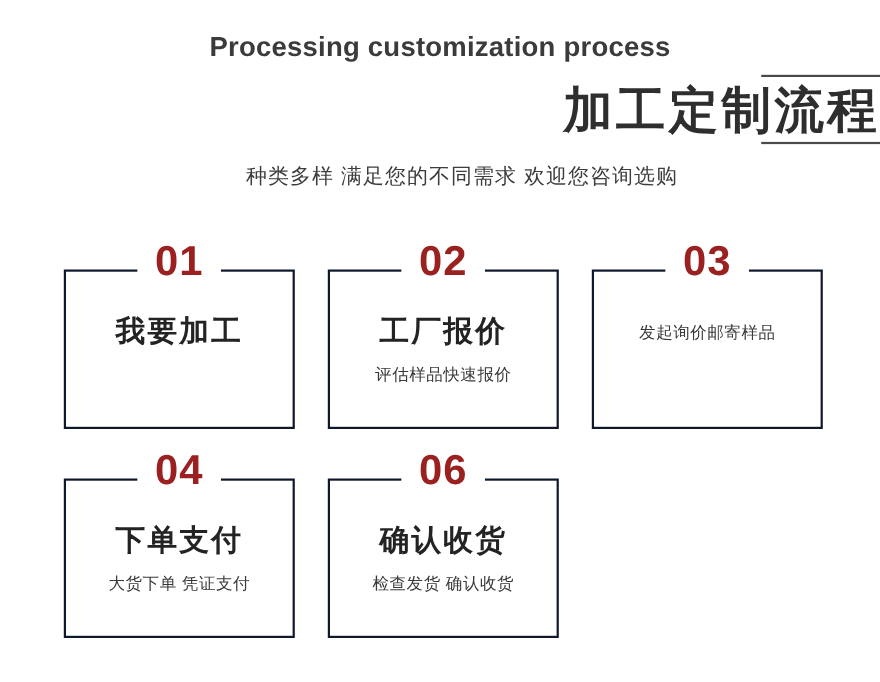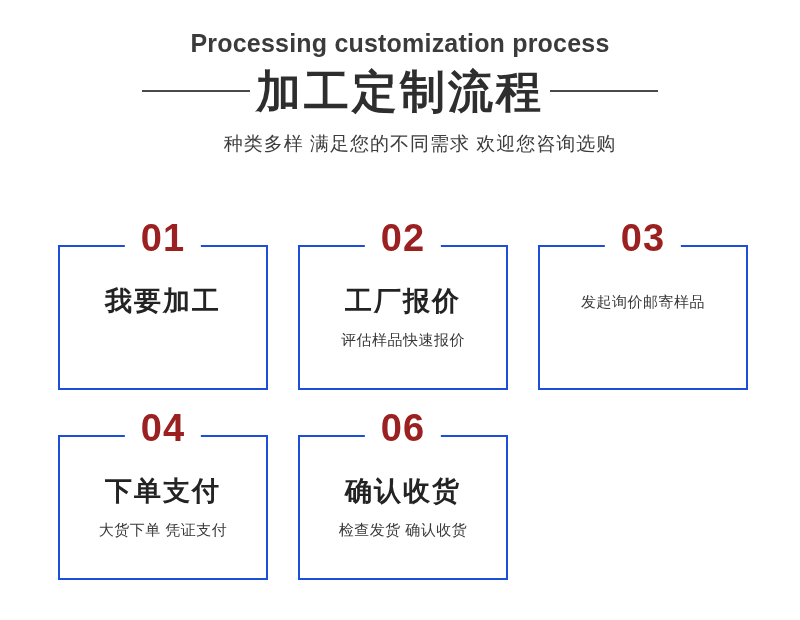--- a/index.html
+++ b/index.html
@@ -27,24 +27,25 @@
   }
   .title-en {
     font-size: 25px;
     font-weight: bold;
     color: #3b3b3b;
     letter-spacing: 0.2px;
     line-height: 1.1;
   }
   .title-cn-row {
     display: flex;
-    align-items: center;
+    align-items: flex-end;
     justify-content: center;
     margin-top: 10px;
     gap: 6px;
+    flex-direction: column;
   }
   .title-rule {
     width: 108px;
     height: 2px;
     background: #4a4a4a;
   }
   .title-cn {
     font-size: 45px;
     font-weight: bold;
     color: #2e2e2e;
@@ -68,21 +69,21 @@
     width: 690px;
     display: grid;
     grid-template-columns: repeat(3, 210px);
     grid-template-rows: repeat(2, 145px);
     column-gap: 30px;
     row-gap: 45px;
   }
   .step {
     position: relative;
     box-sizing: border-box;
-    border: 2px solid #1d4ed8;
+    border: 2px solid #0f172a;
     padding-top: 32px;
     text-align: center;
   }
   .step-num {
     position: absolute;
     top: -28px;
     left: 50%;
     transform: translateX(-50%);
     background: #ffffff;
     padding: 0 16px;

